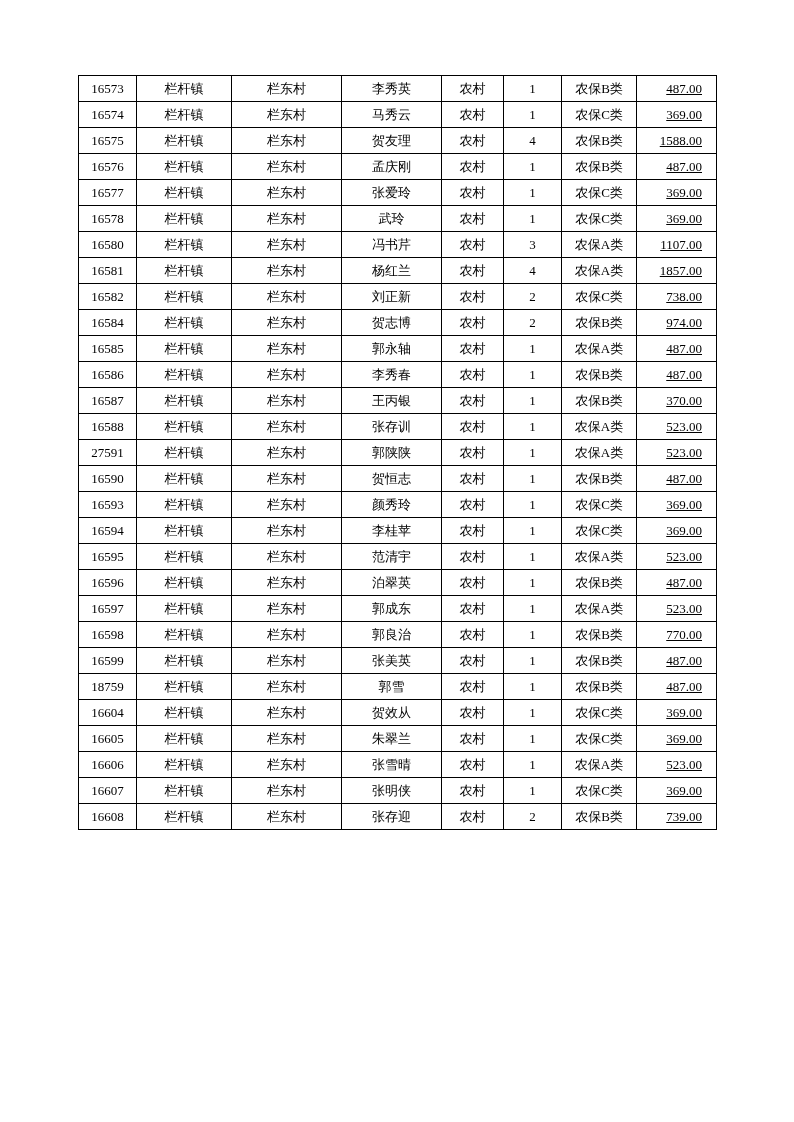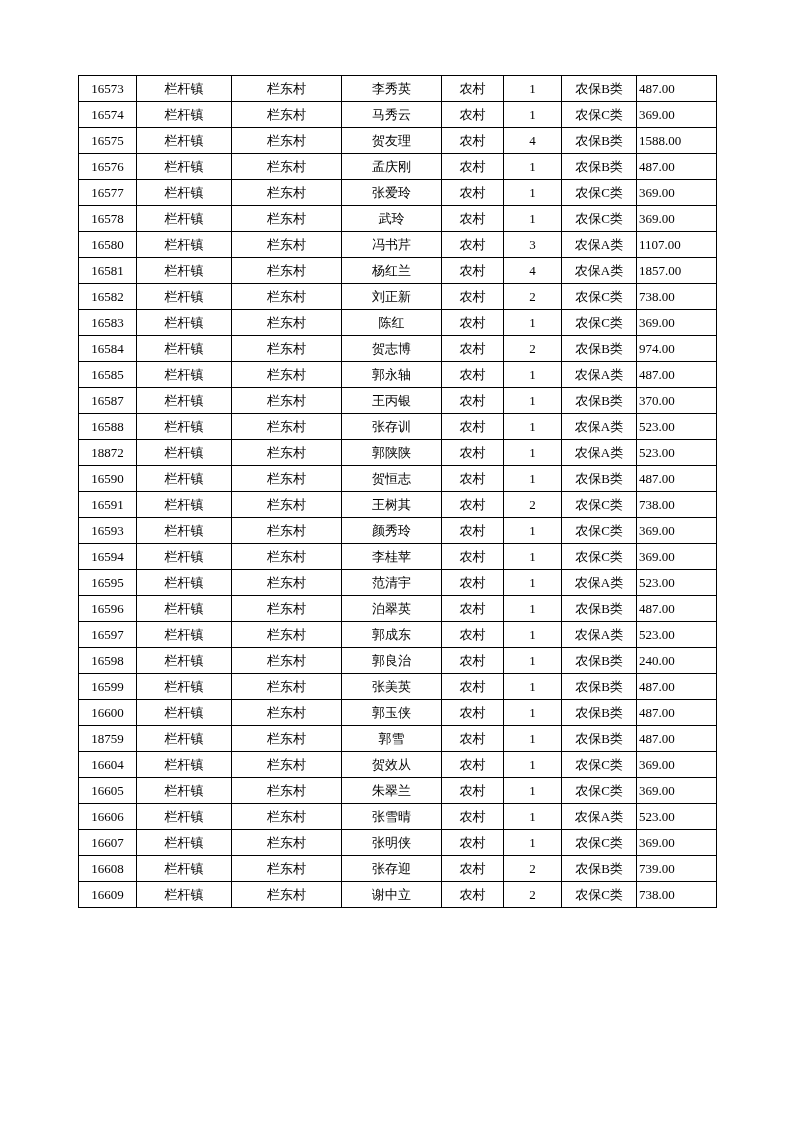--- a/index.html
+++ b/index.html
@@ -32,22 +32,23 @@
     border: 1px solid #000000;
     height: 25px;
     font-size: 13px;
     line-height: 25px;
     text-align: center;
     white-space: nowrap;
     overflow: hidden;
     padding: 0 2px;
   }
   table.roster td.amount {
-    text-align: left;
+    text-align: right;
     padding-right: 14px;
+    text-decoration: underline;
   }
   col.c-id       { width: 58px;  }
   col.c-town     { width: 95px;  }
   col.c-village  { width: 110px; }
   col.c-name     { width: 100px; }
   col.c-type     { width: 62px;  }
   col.c-count    { width: 58px;  }
   col.c-category { width: 75px;  }
   col.c-amount   { width: 80px;  }
 </style>
@@ -151,244 +152,214 @@
     <td>16582</td>
     <td>栏杆镇</td>
     <td>栏东村</td>
     <td>刘正新</td>
     <td>农村</td>
     <td>2</td>
     <td>农保C类</td>
     <td class="amount">738.00</td>
   </tr>
         <tr>
-    <td>16583</td>
-    <td>栏杆镇</td>
-    <td>栏东村</td>
-    <td>陈红</td>
-    <td>农村</td>
-    <td>1</td>
-    <td>农保C类</td>
-    <td class="amount">369.00</td>
-  </tr>
-        <tr>
     <td>16584</td>
     <td>栏杆镇</td>
     <td>栏东村</td>
     <td>贺志博</td>
     <td>农村</td>
     <td>2</td>
     <td>农保B类</td>
     <td class="amount">974.00</td>
   </tr>
         <tr>
     <td>16585</td>
     <td>栏杆镇</td>
     <td>栏东村</td>
     <td>郭永轴</td>
     <td>农村</td>
     <td>1</td>
     <td>农保A类</td>
     <td class="amount">487.00</td>
   </tr>
         <tr>
+    <td>16586</td>
+    <td>栏杆镇</td>
+    <td>栏东村</td>
+    <td>李秀春</td>
+    <td>农村</td>
+    <td>1</td>
+    <td>农保B类</td>
+    <td class="amount">487.00</td>
+  </tr>
+        <tr>
     <td>16587</td>
     <td>栏杆镇</td>
     <td>栏东村</td>
     <td>王丙银</td>
     <td>农村</td>
     <td>1</td>
     <td>农保B类</td>
     <td class="amount">370.00</td>
   </tr>
         <tr>
     <td>16588</td>
     <td>栏杆镇</td>
     <td>栏东村</td>
     <td>张存训</td>
     <td>农村</td>
     <td>1</td>
     <td>农保A类</td>
     <td class="amount">523.00</td>
   </tr>
         <tr>
-    <td>18872</td>
+    <td>27591</td>
     <td>栏杆镇</td>
     <td>栏东村</td>
     <td>郭陕陕</td>
     <td>农村</td>
     <td>1</td>
     <td>农保A类</td>
     <td class="amount">523.00</td>
   </tr>
         <tr>
     <td>16590</td>
     <td>栏杆镇</td>
     <td>栏东村</td>
     <td>贺恒志</td>
     <td>农村</td>
     <td>1</td>
     <td>农保B类</td>
     <td class="amount">487.00</td>
   </tr>
         <tr>
-    <td>16591</td>
-    <td>栏杆镇</td>
-    <td>栏东村</td>
-    <td>王树其</td>
+    <td>16593</td>
+    <td>栏杆镇</td>
+    <td>栏东村</td>
+    <td>颜秀玲</td>
+    <td>农村</td>
+    <td>1</td>
+    <td>农保C类</td>
+    <td class="amount">369.00</td>
+  </tr>
+        <tr>
+    <td>16594</td>
+    <td>栏杆镇</td>
+    <td>栏东村</td>
+    <td>李桂苹</td>
+    <td>农村</td>
+    <td>1</td>
+    <td>农保C类</td>
+    <td class="amount">369.00</td>
+  </tr>
+        <tr>
+    <td>16595</td>
+    <td>栏杆镇</td>
+    <td>栏东村</td>
+    <td>范清宇</td>
+    <td>农村</td>
+    <td>1</td>
+    <td>农保A类</td>
+    <td class="amount">523.00</td>
+  </tr>
+        <tr>
+    <td>16596</td>
+    <td>栏杆镇</td>
+    <td>栏东村</td>
+    <td>泊翠英</td>
+    <td>农村</td>
+    <td>1</td>
+    <td>农保B类</td>
+    <td class="amount">487.00</td>
+  </tr>
+        <tr>
+    <td>16597</td>
+    <td>栏杆镇</td>
+    <td>栏东村</td>
+    <td>郭成东</td>
+    <td>农村</td>
+    <td>1</td>
+    <td>农保A类</td>
+    <td class="amount">523.00</td>
+  </tr>
+        <tr>
+    <td>16598</td>
+    <td>栏杆镇</td>
+    <td>栏东村</td>
+    <td>郭良治</td>
+    <td>农村</td>
+    <td>1</td>
+    <td>农保B类</td>
+    <td class="amount">770.00</td>
+  </tr>
+        <tr>
+    <td>16599</td>
+    <td>栏杆镇</td>
+    <td>栏东村</td>
+    <td>张美英</td>
+    <td>农村</td>
+    <td>1</td>
+    <td>农保B类</td>
+    <td class="amount">487.00</td>
+  </tr>
+        <tr>
+    <td>18759</td>
+    <td>栏杆镇</td>
+    <td>栏东村</td>
+    <td>郭雪</td>
+    <td>农村</td>
+    <td>1</td>
+    <td>农保B类</td>
+    <td class="amount">487.00</td>
+  </tr>
+        <tr>
+    <td>16604</td>
+    <td>栏杆镇</td>
+    <td>栏东村</td>
+    <td>贺效从</td>
+    <td>农村</td>
+    <td>1</td>
+    <td>农保C类</td>
+    <td class="amount">369.00</td>
+  </tr>
+        <tr>
+    <td>16605</td>
+    <td>栏杆镇</td>
+    <td>栏东村</td>
+    <td>朱翠兰</td>
+    <td>农村</td>
+    <td>1</td>
+    <td>农保C类</td>
+    <td class="amount">369.00</td>
+  </tr>
+        <tr>
+    <td>16606</td>
+    <td>栏杆镇</td>
+    <td>栏东村</td>
+    <td>张雪晴</td>
+    <td>农村</td>
+    <td>1</td>
+    <td>农保A类</td>
+    <td class="amount">523.00</td>
+  </tr>
+        <tr>
+    <td>16607</td>
+    <td>栏杆镇</td>
+    <td>栏东村</td>
+    <td>张明侠</td>
+    <td>农村</td>
+    <td>1</td>
+    <td>农保C类</td>
+    <td class="amount">369.00</td>
+  </tr>
+        <tr>
+    <td>16608</td>
+    <td>栏杆镇</td>
+    <td>栏东村</td>
+    <td>张存迎</td>
     <td>农村</td>
     <td>2</td>
-    <td>农保C类</td>
-    <td class="amount">738.00</td>
-  </tr>
-        <tr>
-    <td>16593</td>
-    <td>栏杆镇</td>
-    <td>栏东村</td>
-    <td>颜秀玲</td>
-    <td>农村</td>
-    <td>1</td>
-    <td>农保C类</td>
-    <td class="amount">369.00</td>
-  </tr>
-        <tr>
-    <td>16594</td>
-    <td>栏杆镇</td>
-    <td>栏东村</td>
-    <td>李桂苹</td>
-    <td>农村</td>
-    <td>1</td>
-    <td>农保C类</td>
-    <td class="amount">369.00</td>
-  </tr>
-        <tr>
-    <td>16595</td>
-    <td>栏杆镇</td>
-    <td>栏东村</td>
-    <td>范清宇</td>
-    <td>农村</td>
-    <td>1</td>
-    <td>农保A类</td>
-    <td class="amount">523.00</td>
-  </tr>
-        <tr>
-    <td>16596</td>
-    <td>栏杆镇</td>
-    <td>栏东村</td>
-    <td>泊翠英</td>
-    <td>农村</td>
-    <td>1</td>
-    <td>农保B类</td>
-    <td class="amount">487.00</td>
-  </tr>
-        <tr>
-    <td>16597</td>
-    <td>栏杆镇</td>
-    <td>栏东村</td>
-    <td>郭成东</td>
-    <td>农村</td>
-    <td>1</td>
-    <td>农保A类</td>
-    <td class="amount">523.00</td>
-  </tr>
-        <tr>
-    <td>16598</td>
-    <td>栏杆镇</td>
-    <td>栏东村</td>
-    <td>郭良治</td>
-    <td>农村</td>
-    <td>1</td>
-    <td>农保B类</td>
-    <td class="amount">240.00</td>
-  </tr>
-        <tr>
-    <td>16599</td>
-    <td>栏杆镇</td>
-    <td>栏东村</td>
-    <td>张美英</td>
-    <td>农村</td>
-    <td>1</td>
-    <td>农保B类</td>
-    <td class="amount">487.00</td>
-  </tr>
-        <tr>
-    <td>16600</td>
-    <td>栏杆镇</td>
-    <td>栏东村</td>
-    <td>郭玉侠</td>
-    <td>农村</td>
-    <td>1</td>
-    <td>农保B类</td>
-    <td class="amount">487.00</td>
-  </tr>
-        <tr>
-    <td>18759</td>
-    <td>栏杆镇</td>
-    <td>栏东村</td>
-    <td>郭雪</td>
-    <td>农村</td>
-    <td>1</td>
-    <td>农保B类</td>
-    <td class="amount">487.00</td>
-  </tr>
-        <tr>
-    <td>16604</td>
-    <td>栏杆镇</td>
-    <td>栏东村</td>
-    <td>贺效从</td>
-    <td>农村</td>
-    <td>1</td>
-    <td>农保C类</td>
-    <td class="amount">369.00</td>
-  </tr>
-        <tr>
-    <td>16605</td>
-    <td>栏杆镇</td>
-    <td>栏东村</td>
-    <td>朱翠兰</td>
-    <td>农村</td>
-    <td>1</td>
-    <td>农保C类</td>
-    <td class="amount">369.00</td>
-  </tr>
-        <tr>
-    <td>16606</td>
-    <td>栏杆镇</td>
-    <td>栏东村</td>
-    <td>张雪晴</td>
-    <td>农村</td>
-    <td>1</td>
-    <td>农保A类</td>
-    <td class="amount">523.00</td>
-  </tr>
-        <tr>
-    <td>16607</td>
-    <td>栏杆镇</td>
-    <td>栏东村</td>
-    <td>张明侠</td>
-    <td>农村</td>
-    <td>1</td>
-    <td>农保C类</td>
-    <td class="amount">369.00</td>
-  </tr>
-        <tr>
-    <td>16608</td>
-    <td>栏杆镇</td>
-    <td>栏东村</td>
-    <td>张存迎</td>
-    <td>农村</td>
-    <td>2</td>
     <td>农保B类</td>
     <td class="amount">739.00</td>
-  </tr>
-        <tr>
-    <td>16609</td>
-    <td>栏杆镇</td>
-    <td>栏东村</td>
-    <td>谢中立</td>
-    <td>农村</td>
-    <td>2</td>
-    <td>农保C类</td>
-    <td class="amount">738.00</td>
   </tr>
       </tbody>
   </table>
 </div>
 
 </body></html>

